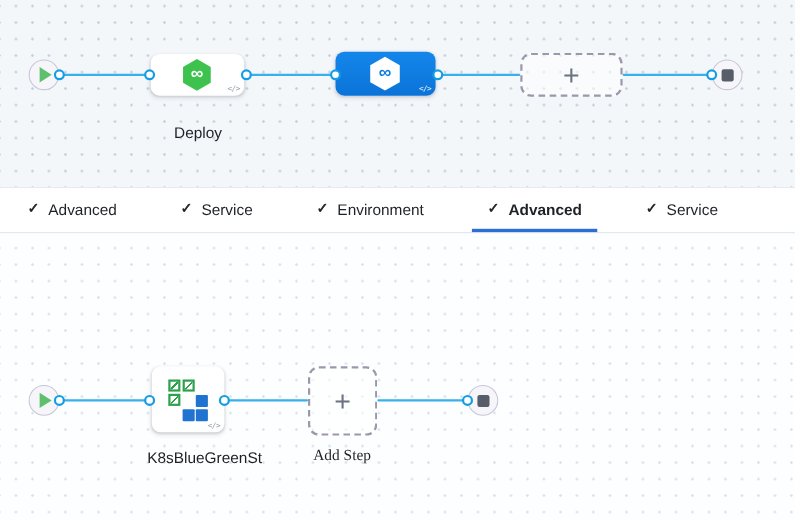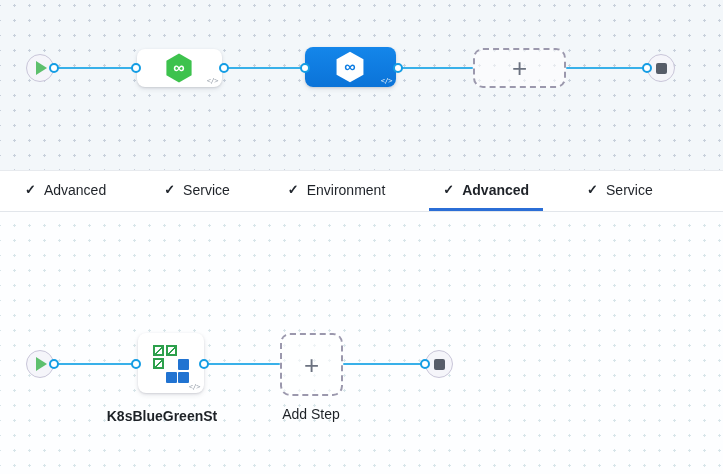--- a/index.html
+++ b/index.html
@@ -104,20 +104,21 @@
 
     <div class="card" style="left:137px;top:49px;width:85px;height:38px;">
       <div class="hex-wrap hex-green" style="left:27px;top:4px;width:30px;height:30px;">
         <svg width="30" height="30" viewBox="0 0 100 100">
           <polygon points="50,2 92,26 92,74 50,98 8,74 8,26" fill="#3dc24d"></polygon>
         </svg>
         <span class="inf">∞</span>
       </div>
       <span class="code-glyph">&lt;/&gt;</span>
     </div>
+    <div class="node-label" style="left:100px;top:110px;">Deploy</div>
 
     <div class="card selected" style="left:305px;top:47px;width:91px;height:40px;">
       <div class="hex-wrap hex-white" style="left:29px;top:4px;width:32px;height:32px;">
         <svg width="32" height="32" viewBox="0 0 100 100">
           <polygon points="50,2 92,26 92,74 50,98 8,74 8,26" fill="#ffffff"></polygon>
         </svg>
         <span class="inf">∞</span>
       </div>
       <span class="code-glyph">&lt;/&gt;</span>
     </div>
@@ -175,28 +176,28 @@
       <div class="k8s-icon">
         <div class="sq gsq" style="left:0;top:0;"></div>
         <div class="sq gsq" style="left:12.5px;top:0;"></div>
         <div class="sq gsq" style="left:0;top:12.5px;"></div>
         <div class="sq bsq" style="left:25px;top:14px;"></div>
         <div class="sq bsq" style="left:12.5px;top:26.5px;"></div>
         <div class="sq bsq" style="left:25px;top:26.5px;"></div>
       </div>
       <span class="code-glyph">&lt;/&gt;</span>
     </div>
-    <div class="node-label" style="left:82px;top:194px;font-weight:bold;">
+    <div class="node-label" style="left:106px;top:194px;">
       <div>K8sBlueGreenSt</div>
     </div>
 
     <div class="add-box" style="left:280px;top:121px;width:63px;height:63px;">
       <span>+</span>
     </div>
-    <div class="node-label" style="left:231px;top:192px;">Add Step</div>
+    <div class="node-label" style="left:231px;top:192px;font-family:Liberation Serif, serif;">Add Step</div>
 
     <div class="round-node" style="left:425px;top:138px;">
       <div class="stop-sq"></div>
     </div>
 
     <div class="port" style="left:49px;top:147px;"></div>
     <div class="port" style="left:131px;top:147px;"></div>
     <div class="port" style="left:199px;top:147px;"></div>
     <div class="port" style="left:420px;top:147px;"></div>
   </div>

